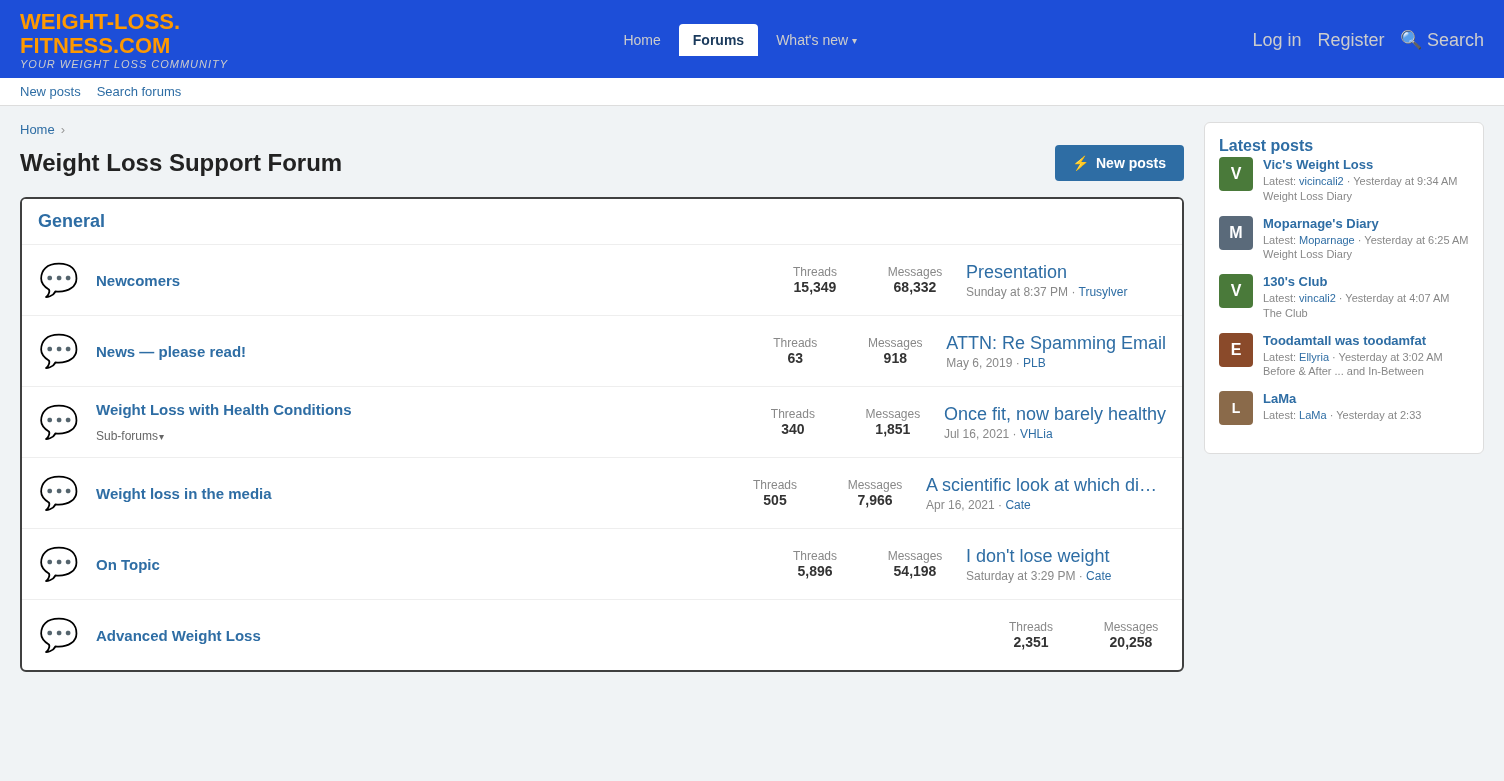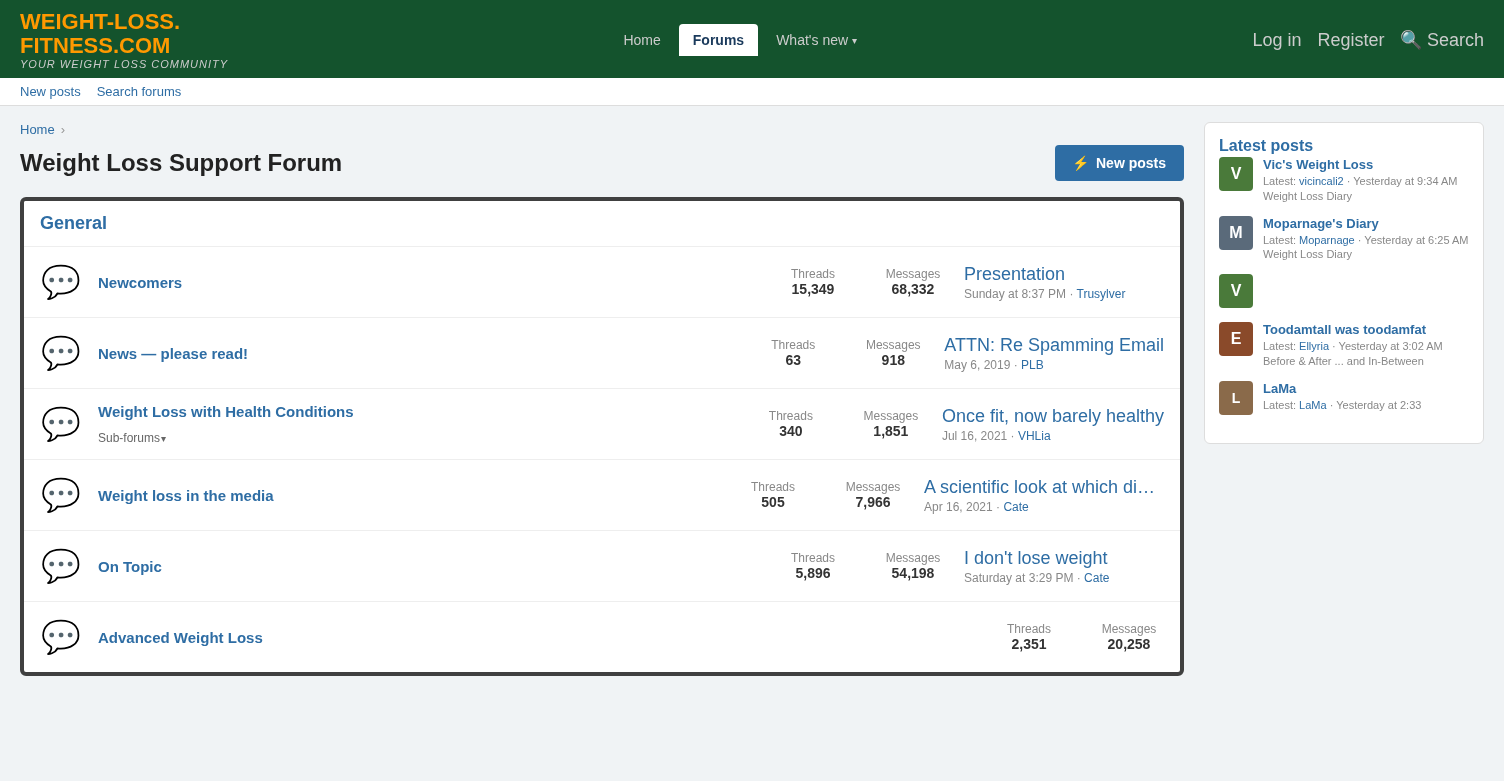--- a/index.html
+++ b/index.html
@@ -1,20 +1,20 @@
 <!DOCTYPE html>
 <html><head>
   <meta charset="utf-8">
   <style>
     * { box-sizing: border-box; margin: 0; padding: 0; }
     body { font-family: Arial, sans-serif; font-size: 14px; background: #f0f3f5; color: #333; }
 
     
     .site-header {
-      background: #14532d;
+      background: #1d4ed8;
       padding: 10px 20px 0 20px;
       display: flex;
       flex-direction: column;
     }
     .header-top {
       display: flex;
       align-items: center;
       justify-content: space-between;
       padding-bottom: 8px;
     }
@@ -145,21 +145,21 @@
     .content-left { flex: 1; min-width: 0; }
     
     .content-right {
       width: 280px;
       flex-shrink: 0;
     }
 
     
     .forum-section {
       background: #fff;
-      border: 4px solid #404040;
+      border: 2px solid #404040;
       border-radius: 6px;
       margin-bottom: 16px;
       overflow: hidden;
     }
     .section-header {
       background: #fff;
       padding: 12px 16px;
       border-bottom: 1px solid #eee;
     }
     .section-title {
@@ -568,20 +568,27 @@
             Latest: <a>Moparnage</a> · <span>Yesterday at 6:25 AM</span>
           </div>
           <div class="lp-category">Weight Loss Diary</div>
         </div>
       </div>
 
       <div class="lp-item">
         <div class="lp-avatar" style="background:#4a7a3a;">
           <span>V</span>
         </div>
+        <div class="lp-content">
+          <a class="lp-thread-title">130's Club</a>
+          <div class="lp-meta">
+            Latest: <a>vincali2</a> · <span>Yesterday at 4:07 AM</span>
+          </div>
+          <div class="lp-category">The Club</div>
+        </div>
       </div>
 
       <div class="lp-item">
         <div class="lp-avatar" style="background:#8a4a2a;">
           <span>E</span>
         </div>
         <div class="lp-content">
           <a class="lp-thread-title">Toodamtall was toodamfat</a>
           <div class="lp-meta">
             Latest: <a>Ellyria</a> · <span>Yesterday at 3:02 AM</span>

